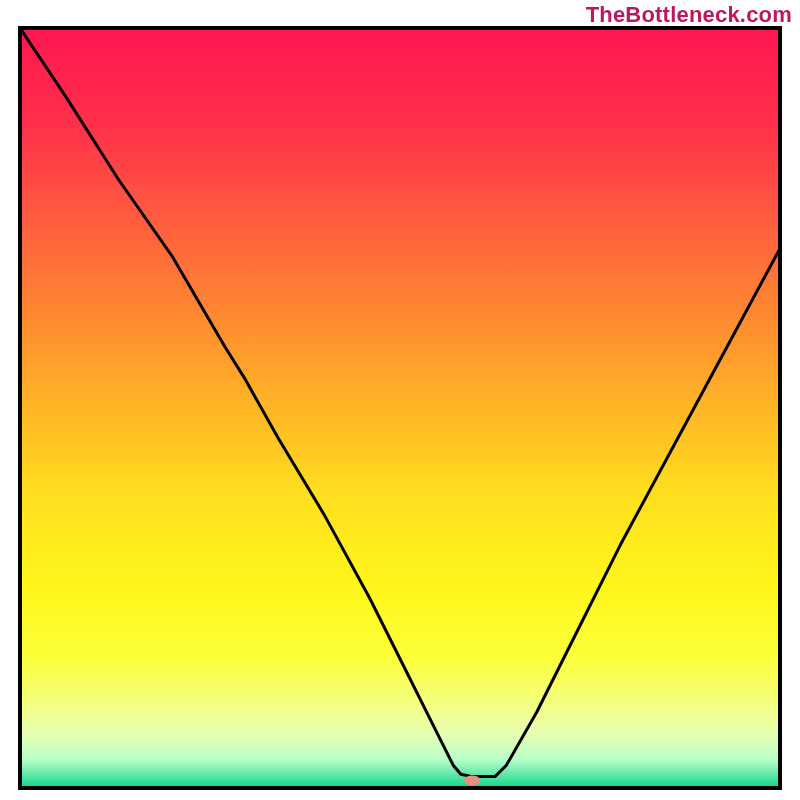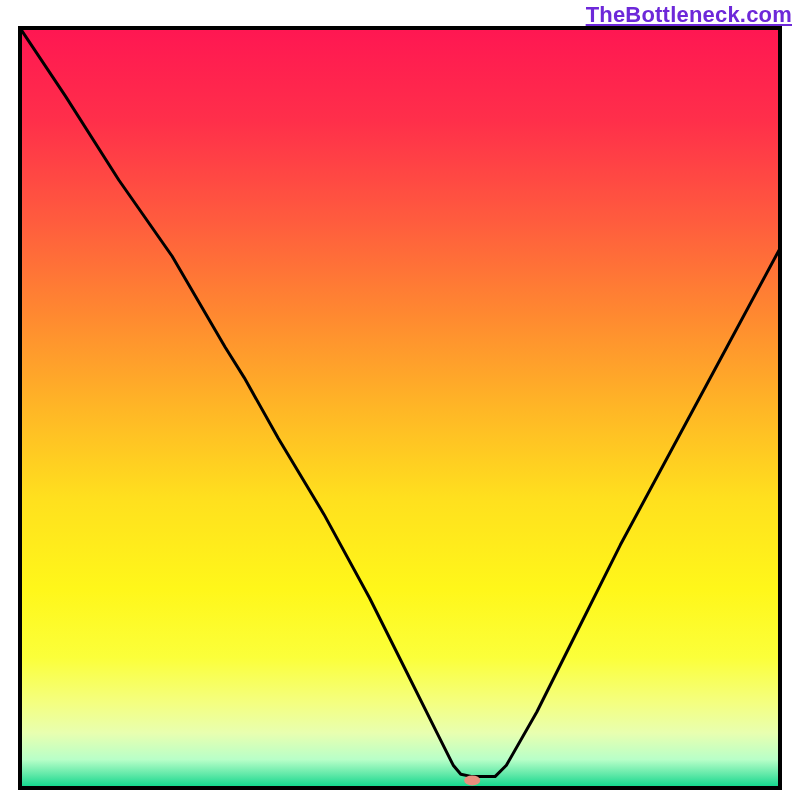--- a/index.html
+++ b/index.html
@@ -14,24 +14,23 @@
     position: relative;
     width: 800px;
     height: 800px;
   }
   .watermark {
     position: absolute;
     top: 2px;
     right: 8px;
     font-size: 22px;
     font-weight: bold;
-    color: #6d28d9;
+    color: #be185d;
     letter-spacing: 0.2px;
     z-index: 10;
-    text-decoration: underline;
   }
   svg.chart {
     position: absolute;
     top: 0;
     left: 0;
     width: 800px;
     height: 800px;
   }
 </style>
 </head>

